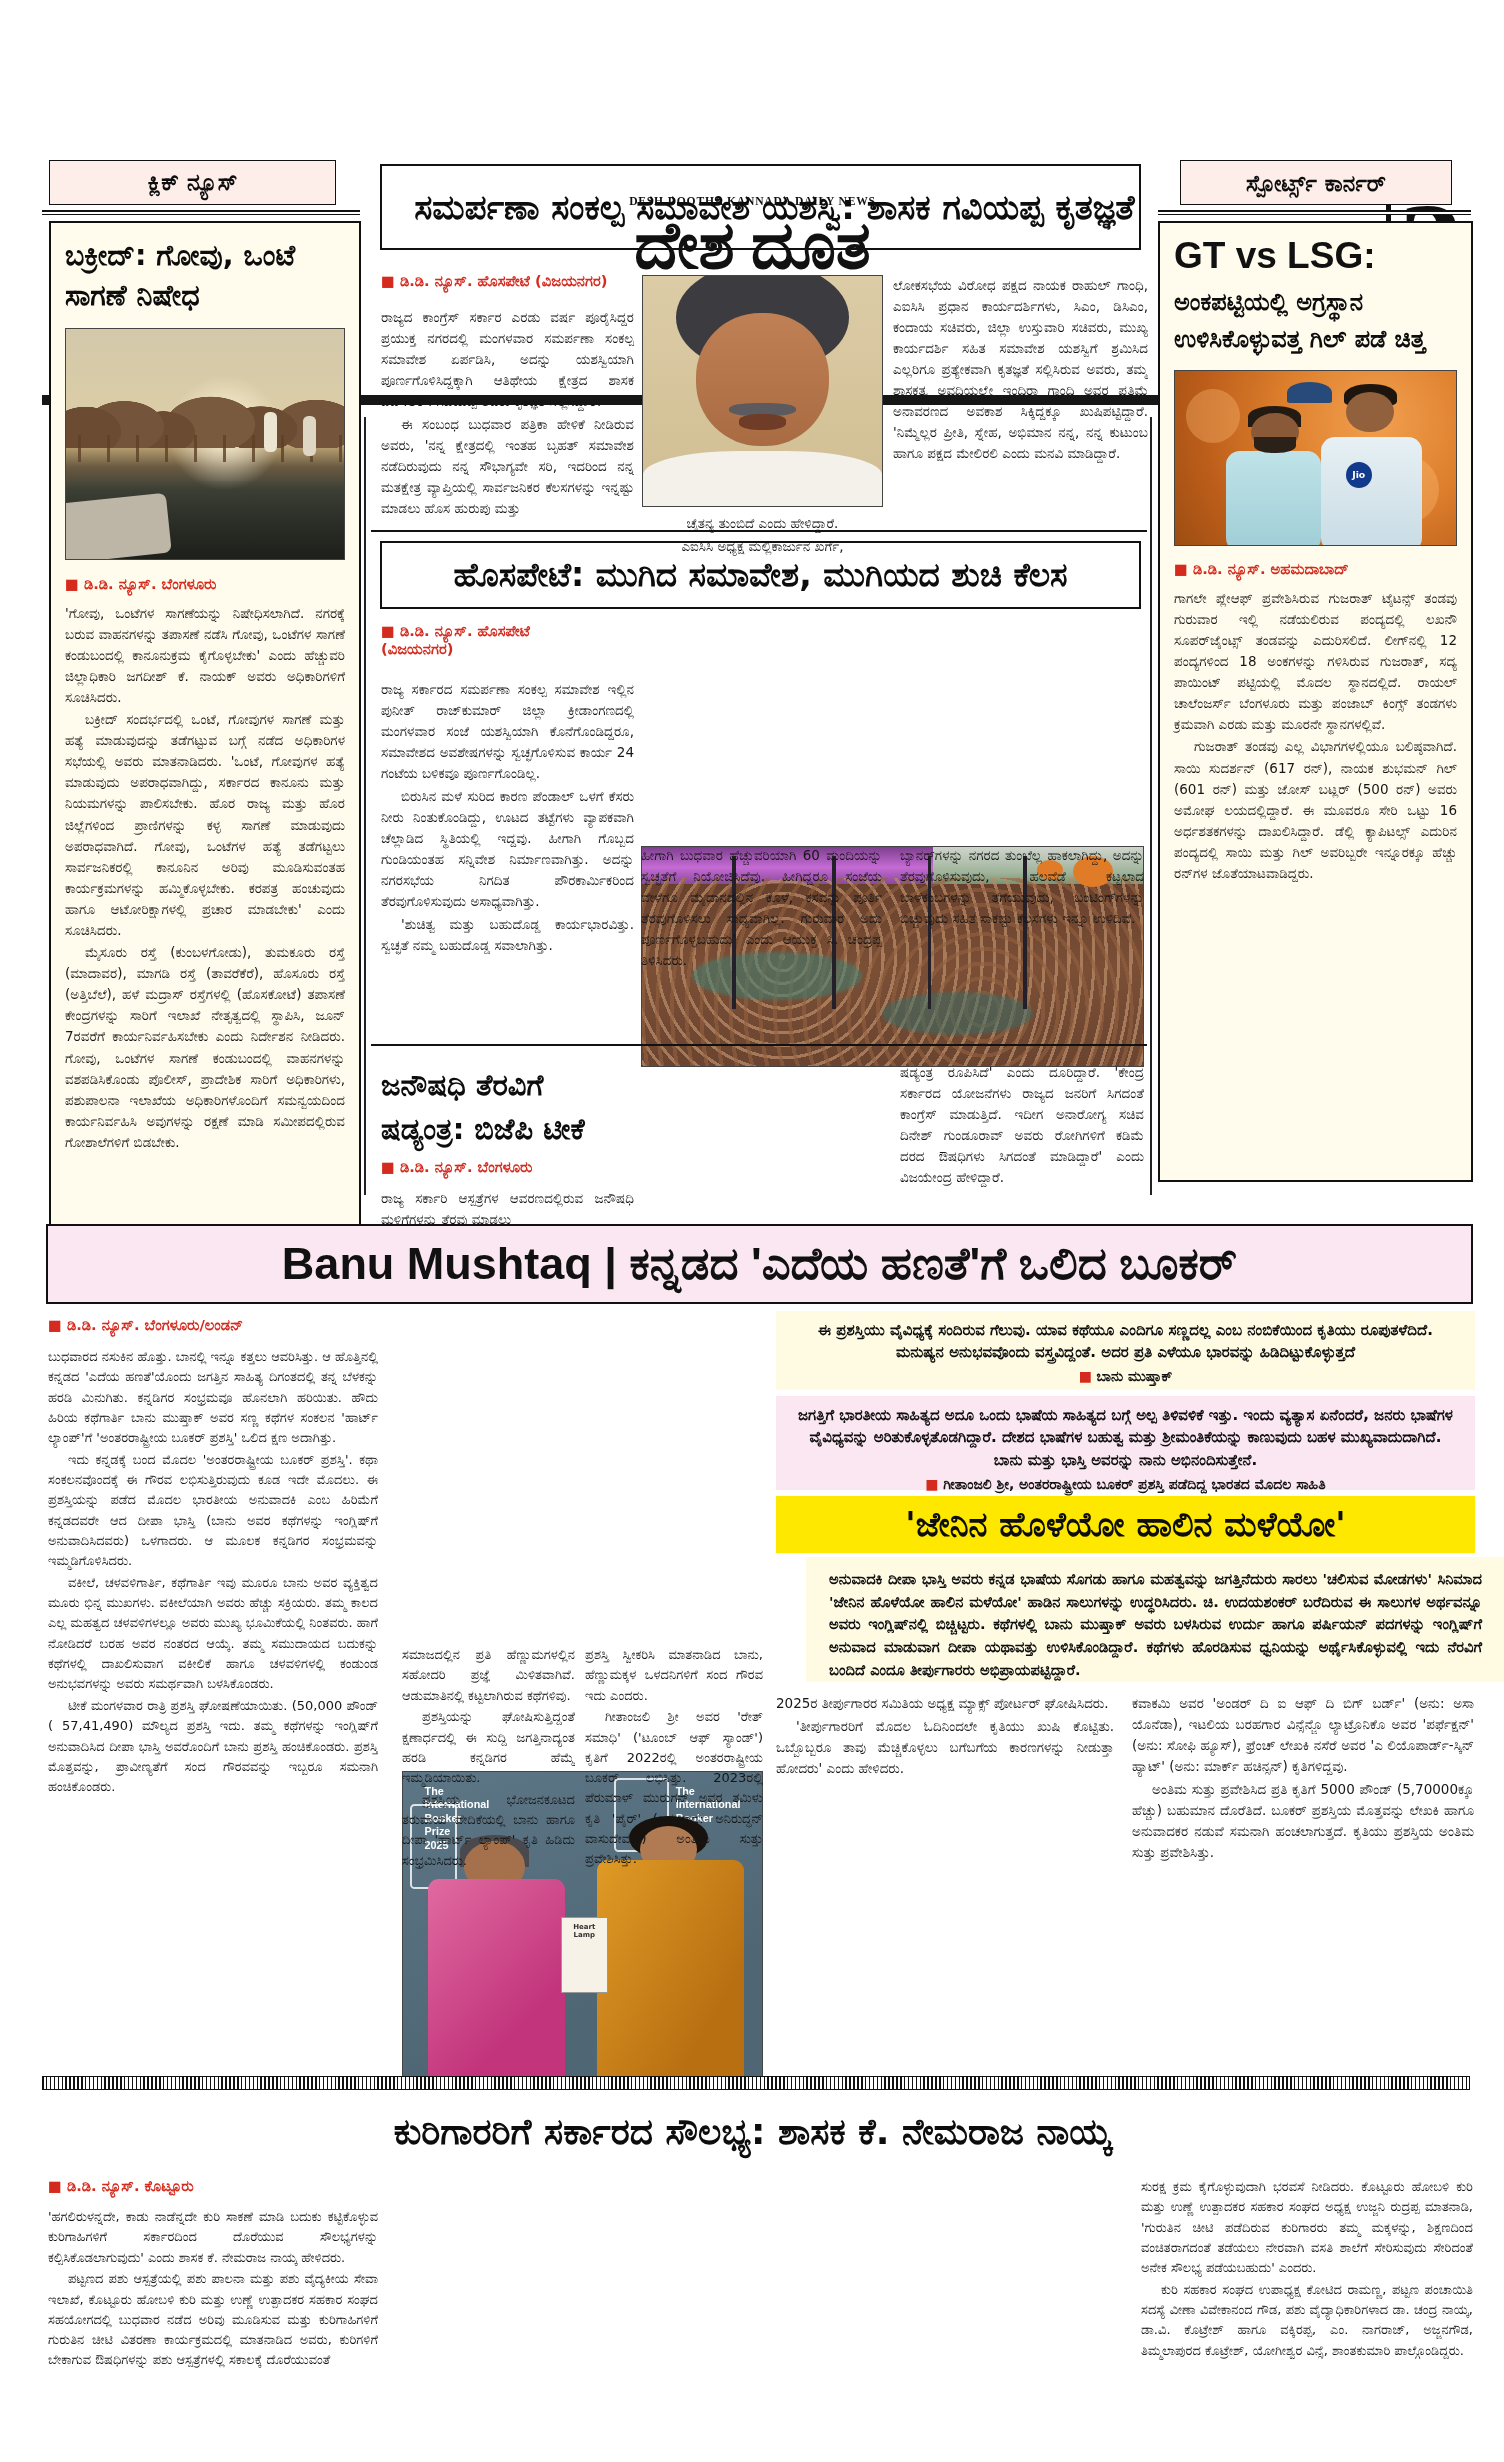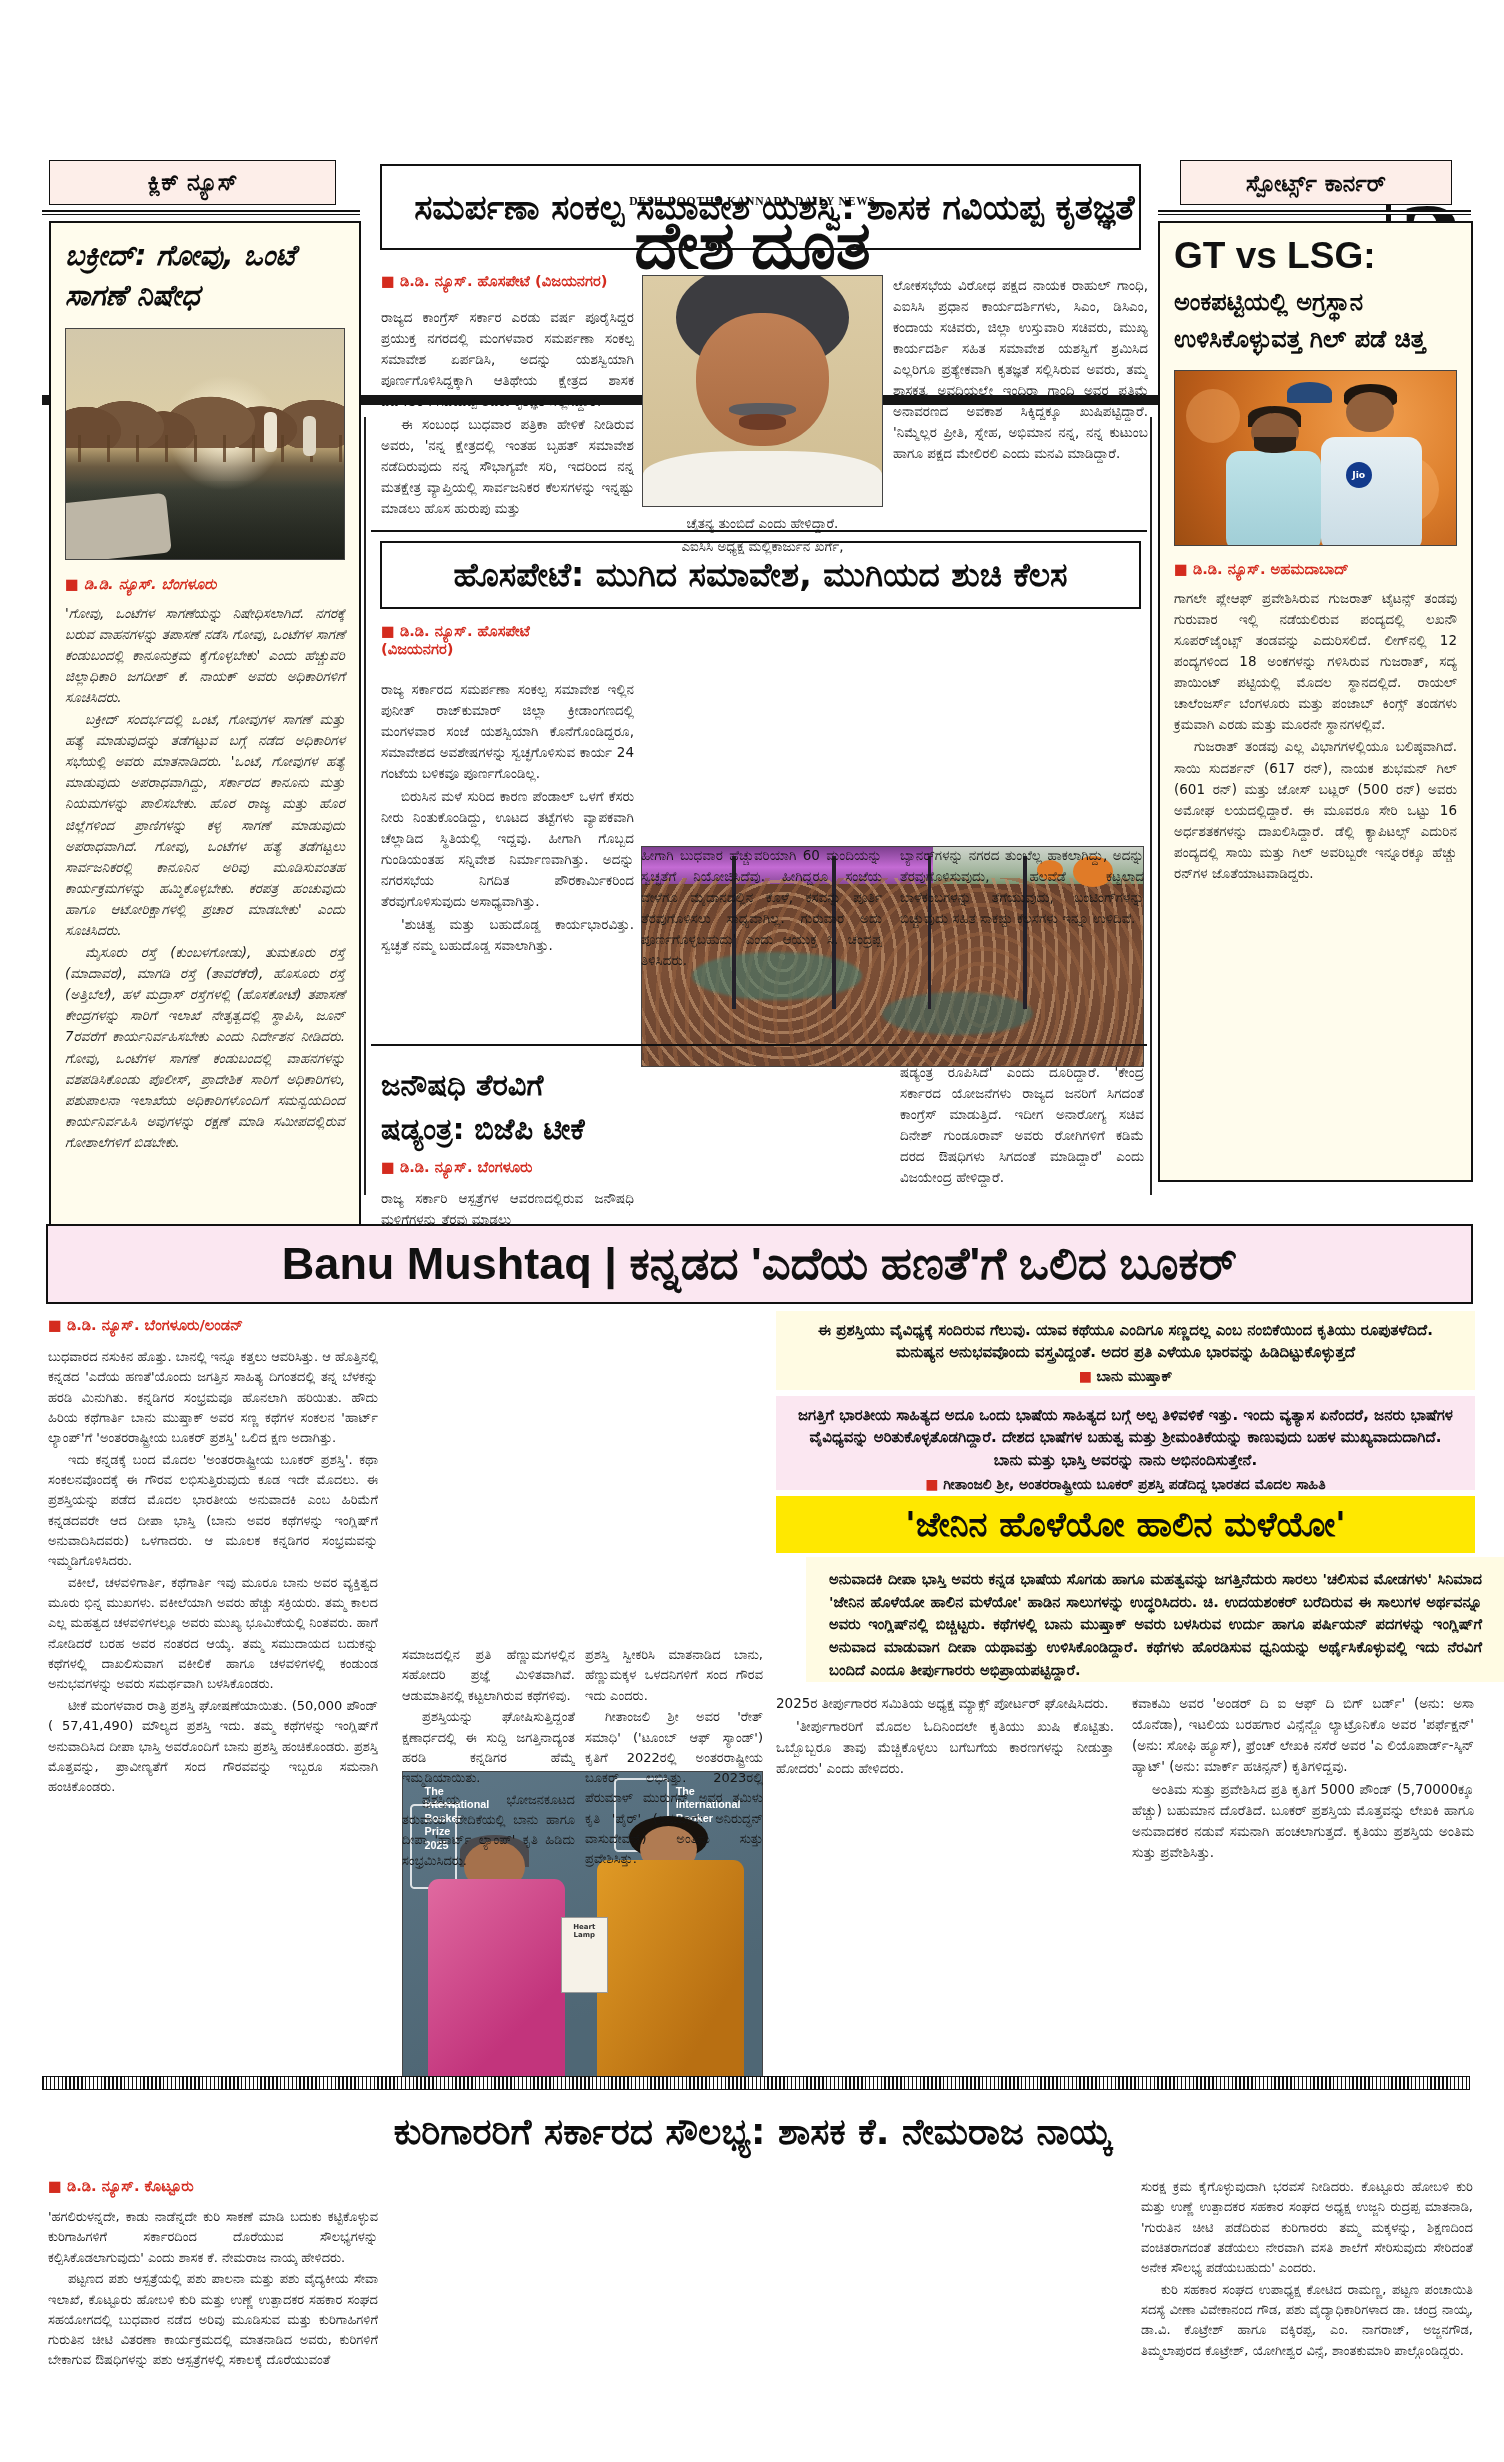--- a/index.html
+++ b/index.html
@@ -115,21 +115,21 @@
   <div class="abs" style="left:42px;top:395px;width: 1425px;height:10px;background:#161616;"></div>
 
   <div class="abs" style="left:364px;top:417px;width:1.5px;height:778px;background:#222;"></div>
   <div class="abs" style="left:1150px;top:417px;width:1.5px;height:778px;background:#222;"></div>
 
   <div class="abs box pinkbox center" style="left:49px;top:160px;width:287px;height:45px;border-width:1.9px;">
     <span class="kn-h" style="font-size:23px;">ಕ್ಲಿಕ್ ನ್ಯೂಸ್</span>
   </div>
   <div class="abs dbl-rule" style="left:42px;top:210px;width:318px;"></div>
 
-  <div class="abs box creambox" style="left:49px;top:221px;width:312px;height:1060px;padding:12.4px 14px;overflow:hidden;font-style:italic;">
+  <div class="abs box creambox" style="left:49px;top:221px;width:312px;height:1060px;padding:12.4px 14px;overflow:hidden;">
     <div class="kn-h" style="font-size:28.6px;line-height:1.4;">ಬಕ್ರೀದ್: ಗೋವು, ಒಂಟೆ ಸಾಗಣೆ ನಿಷೇಧ</div>
     <div class="photo ph-camel" style="width:100%;height:232px;margin-top:12.4px;">
       <div class="sun"></div>
       <div class="herd"></div>
       <div class="legs"></div>
       <div class="man" style="right:24%;top:36%;"></div>
       <div class="man" style="right:10%;top:38%;background:#dfd7c4;"></div>
       <div class="refl"></div>
       <div class="trough"></div>
     </div>

